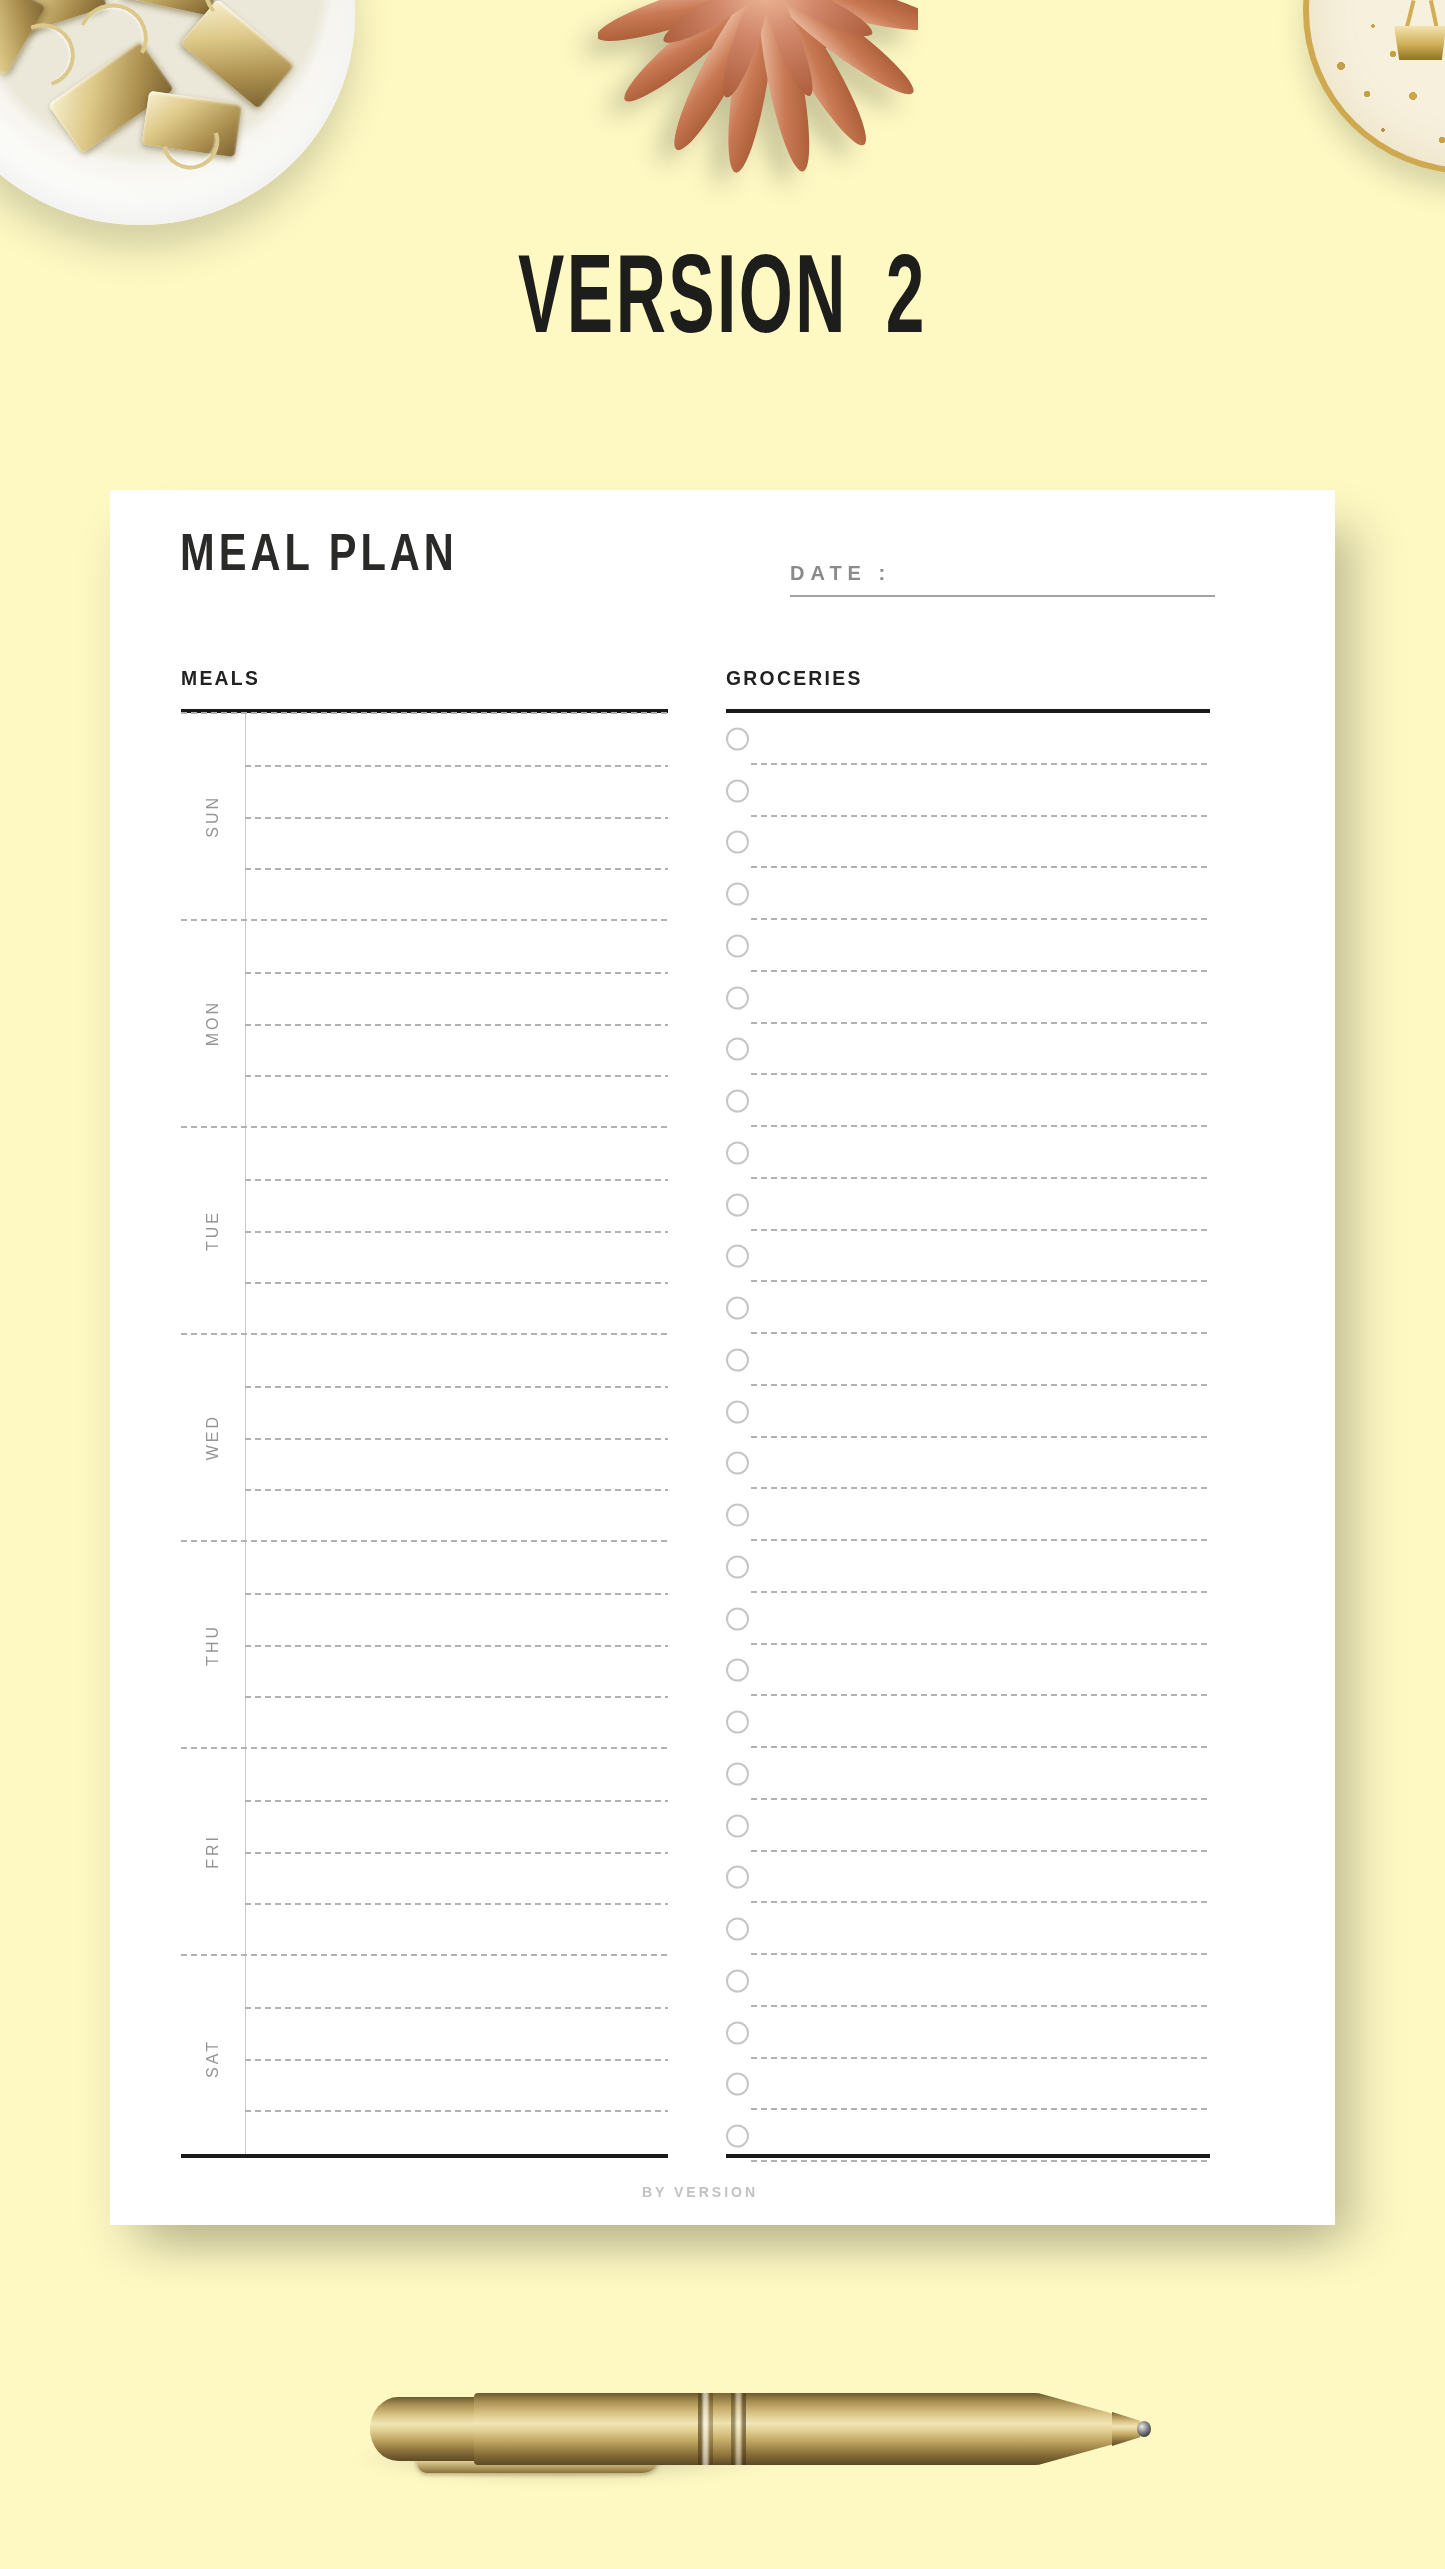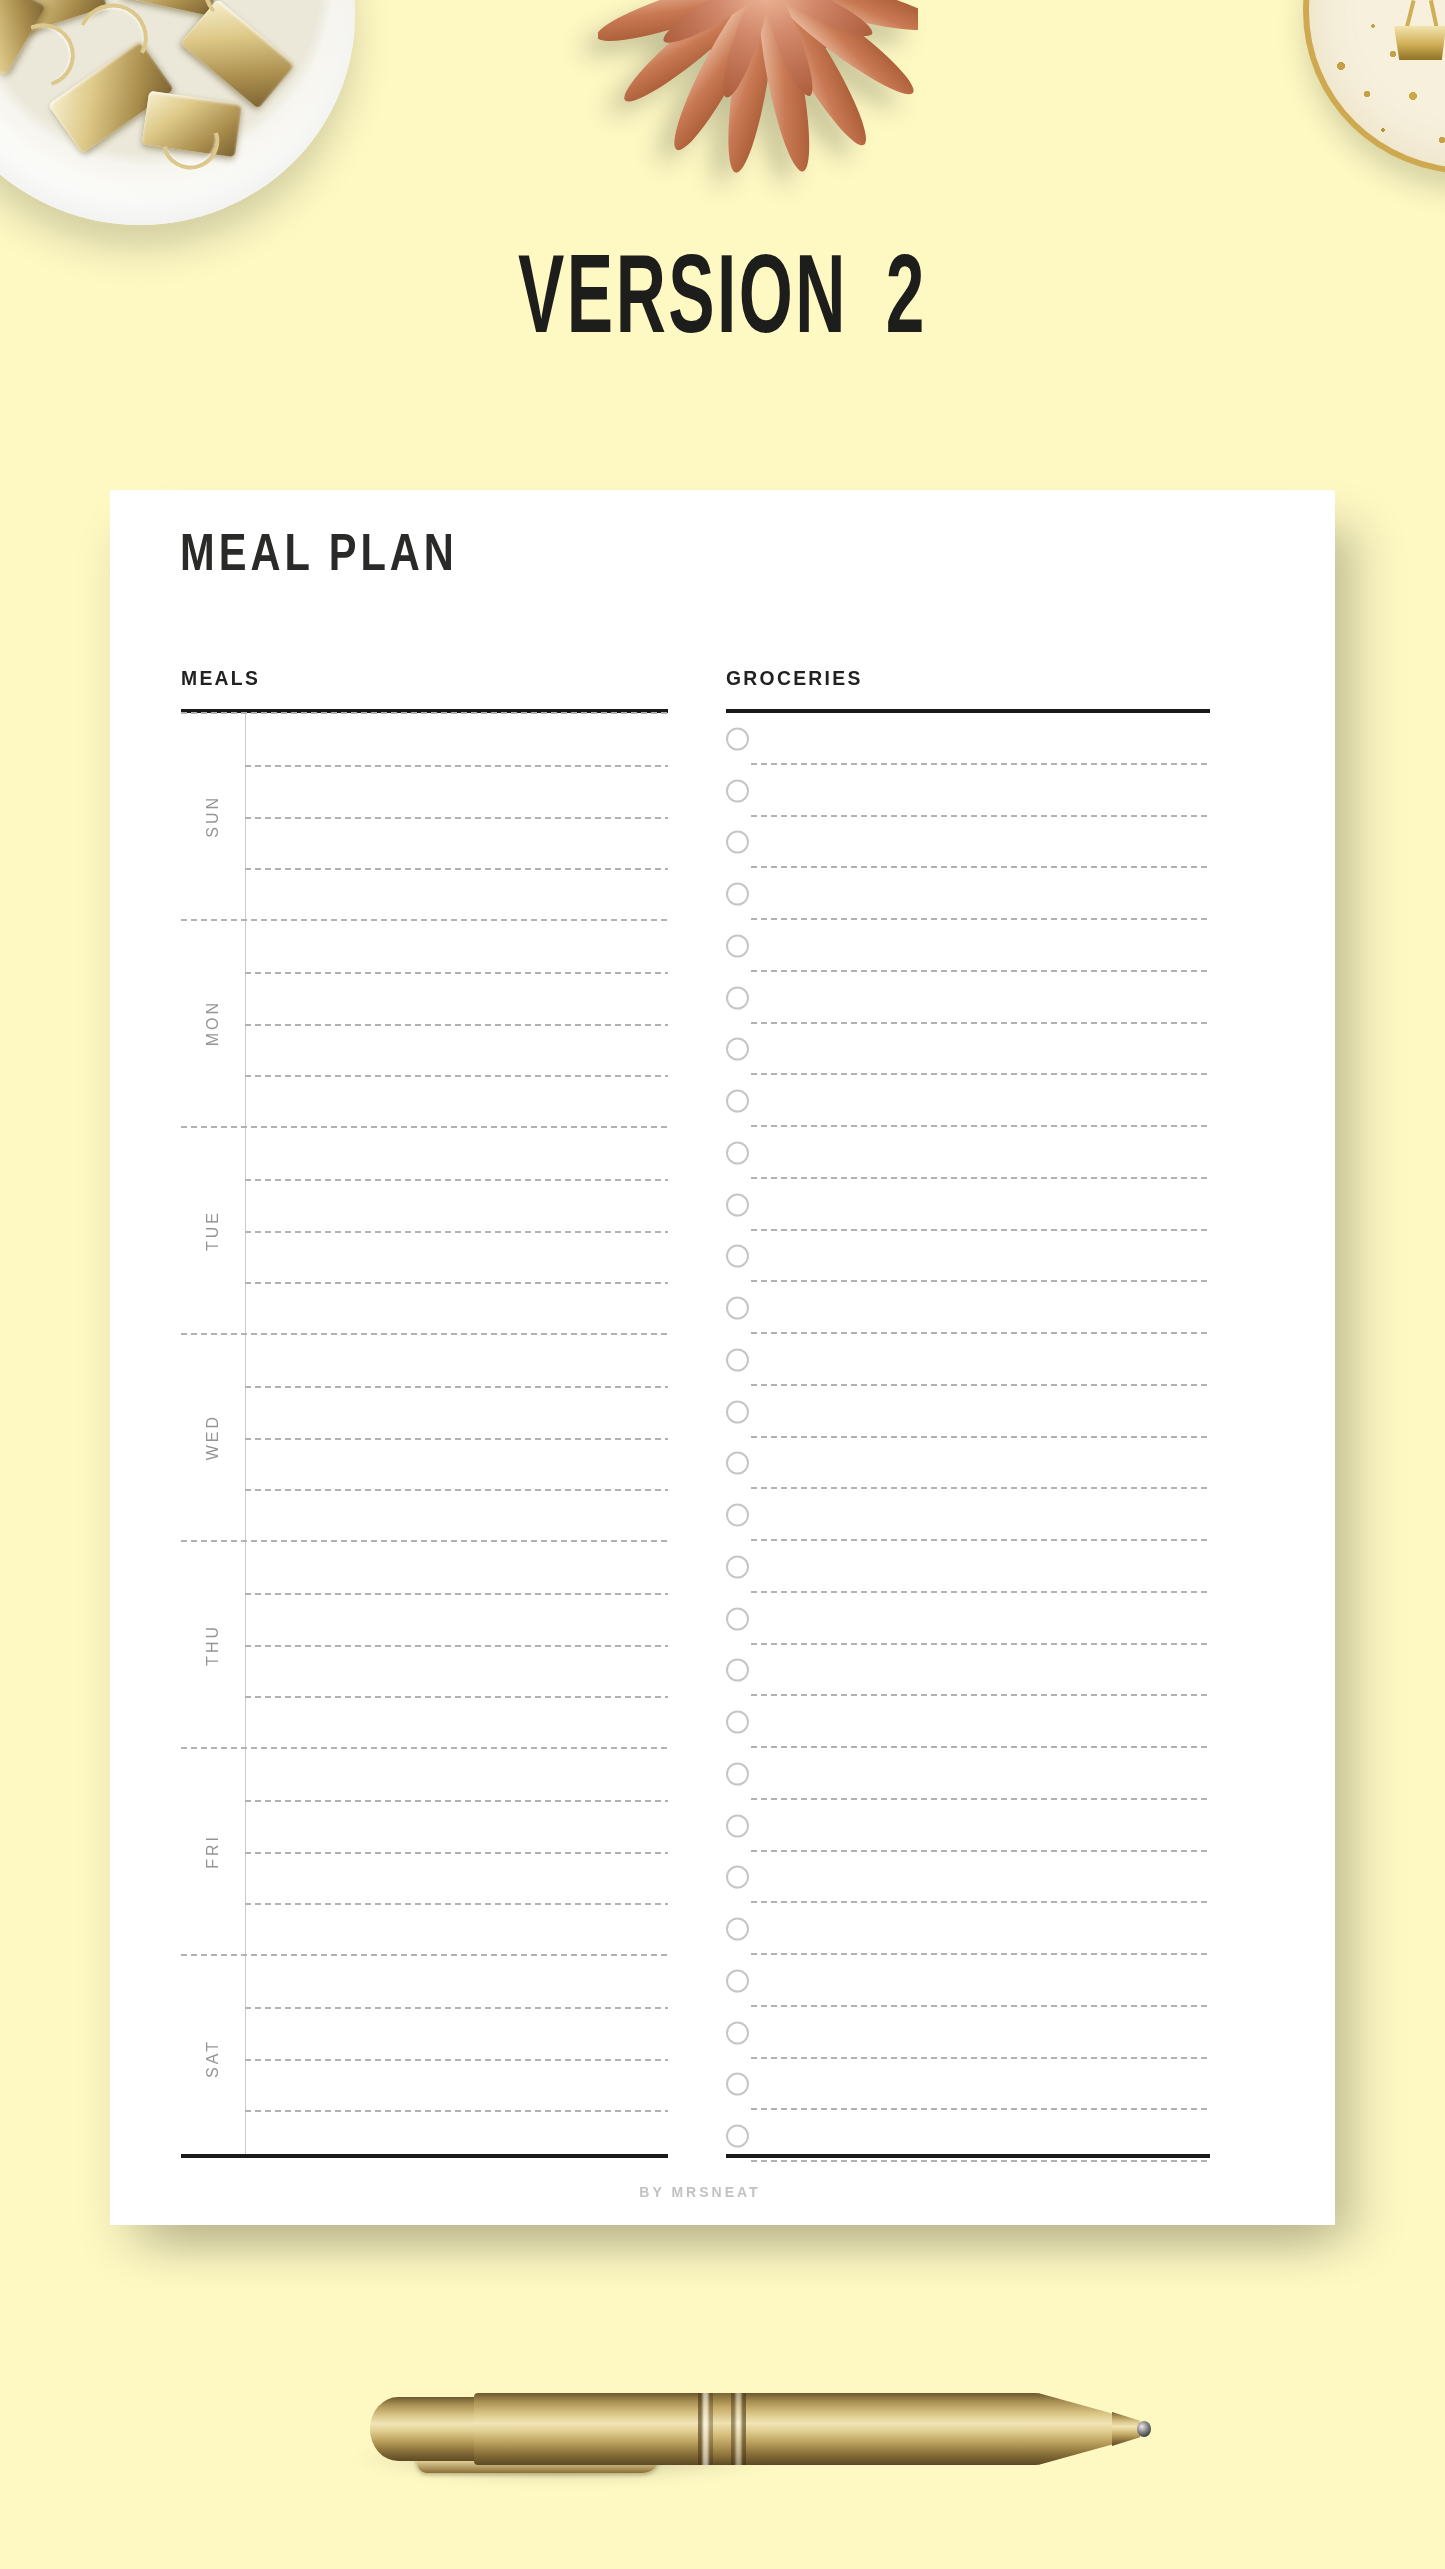--- a/index.html
+++ b/index.html
@@ -216,20 +216,24 @@
   <div class="dish"></div>
   <div class="dish-clip-wire wire-a"></div>
   <div class="dish-clip-wire wire-b"></div>
   <div class="dish-clip"></div>
 
   <div class="version-title">VERSION 2</div>
 
   <div class="paper">
     <div class="plan-title">MEAL PLAN</div>
 
+    <div class="date-field">
+      <span class="date-label">DATE :</span>
+      <span class="date-value"></span>
+    </div>
 
     <div class="col col-meals">
       <div class="col-header">MEALS</div>
       <div class="table" id="meals-table">
         <div class="gutter-line"></div>
       <div class="day-block">
             <div class="dash day-divider"></div>
             <div class="day-label">
               <span>SUN</span>
             </div>
@@ -405,21 +409,21 @@
             <div class="grocery-circle"></div>
             <div class="dash grocery-line"></div>
           </div>
           <div class="grocery-row">
             <div class="grocery-circle"></div>
             <div class="dash grocery-line"></div>
           </div>
         </div>
     </div>
 
-    <div class="credit">BY MRSNEAT</div>
+    <div class="credit">BY VERSION</div>
   </div>
 
   <div class="pen">
     <div class="pen-shadow"></div>
     <div class="pen-clip"></div>
     <div class="pen-cap pen-gold"></div>
     <div class="pen-barrel pen-gold"></div>
     <div class="pen-band"></div>
     <div class="pen-cone pen-gold"></div>
     <div class="pen-nose pen-gold"></div>

